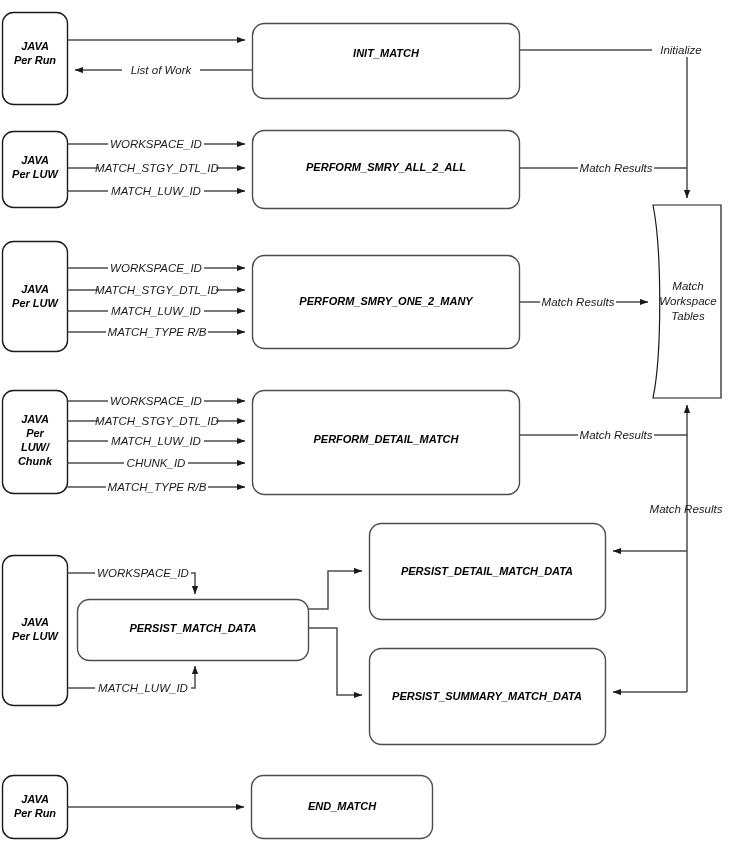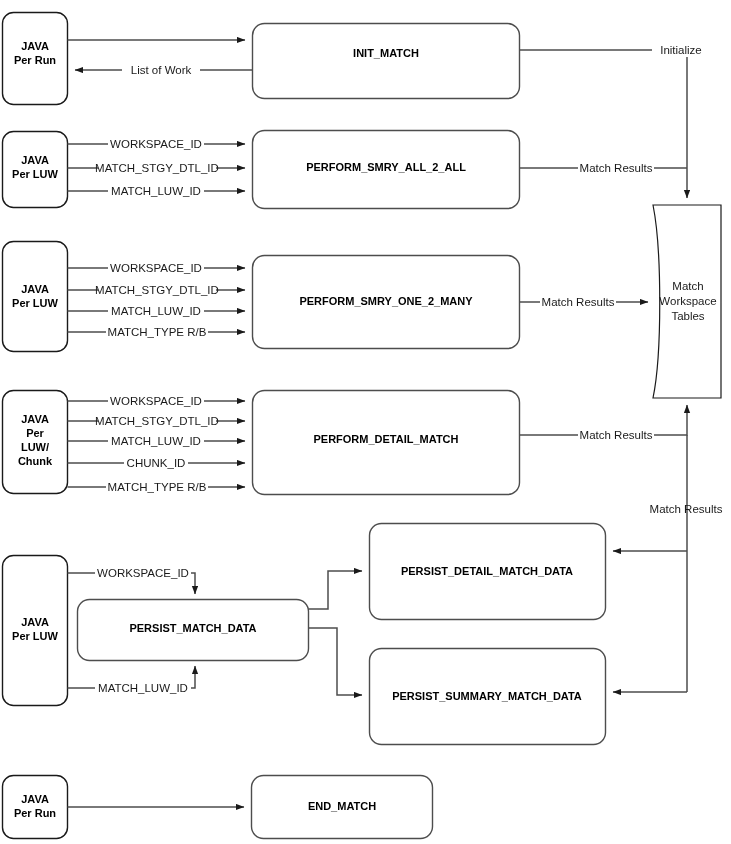--- a/index.html
+++ b/index.html
@@ -9,20 +9,21 @@
   }
   body {
     font-family: "Liberation Sans", sans-serif;
   }
   #diagram-root {
     position: relative;
     width: 731px;
     height: 844px;
     background: #ffffff;
     overflow: hidden;
+    font-style: italic;
   }
   svg#flow {
     display: block;
     width: 731px;
     height: 844px;
   }
   .shape-fill {
     fill: #ffffff;
     stroke: #4d4d4d;
     stroke-width: 1.4;

